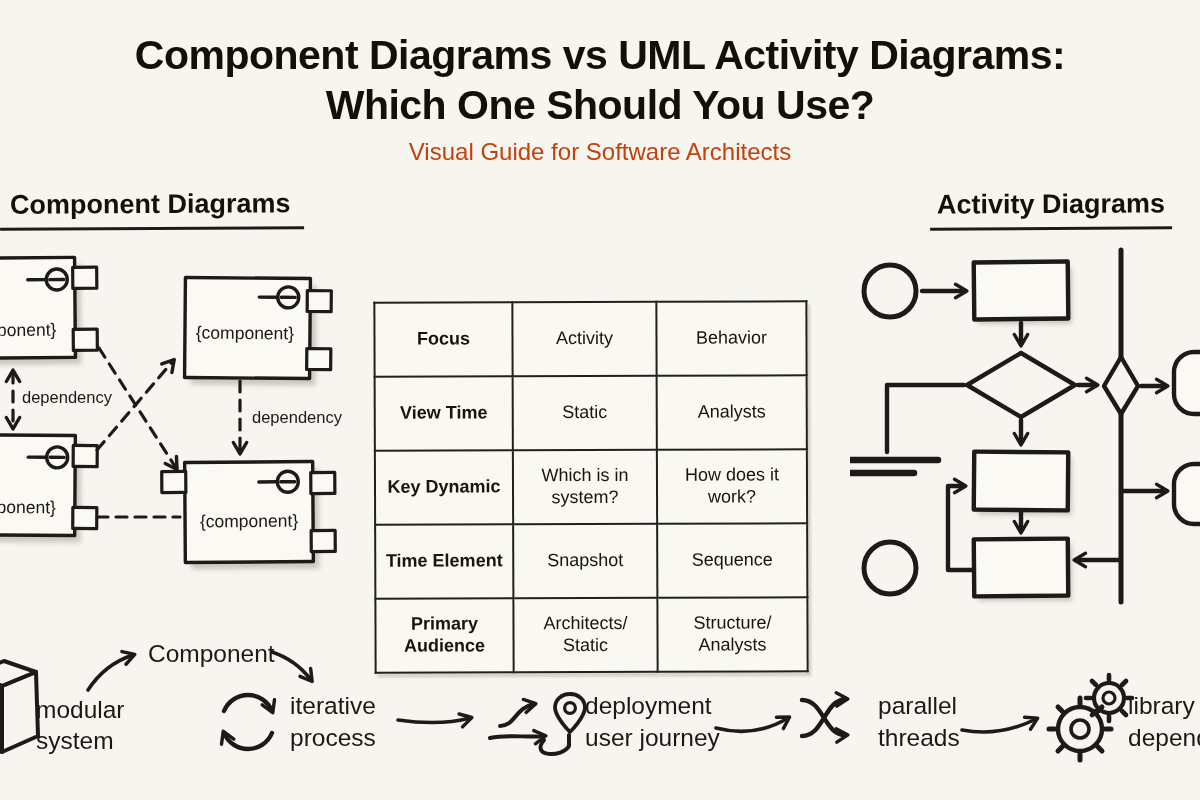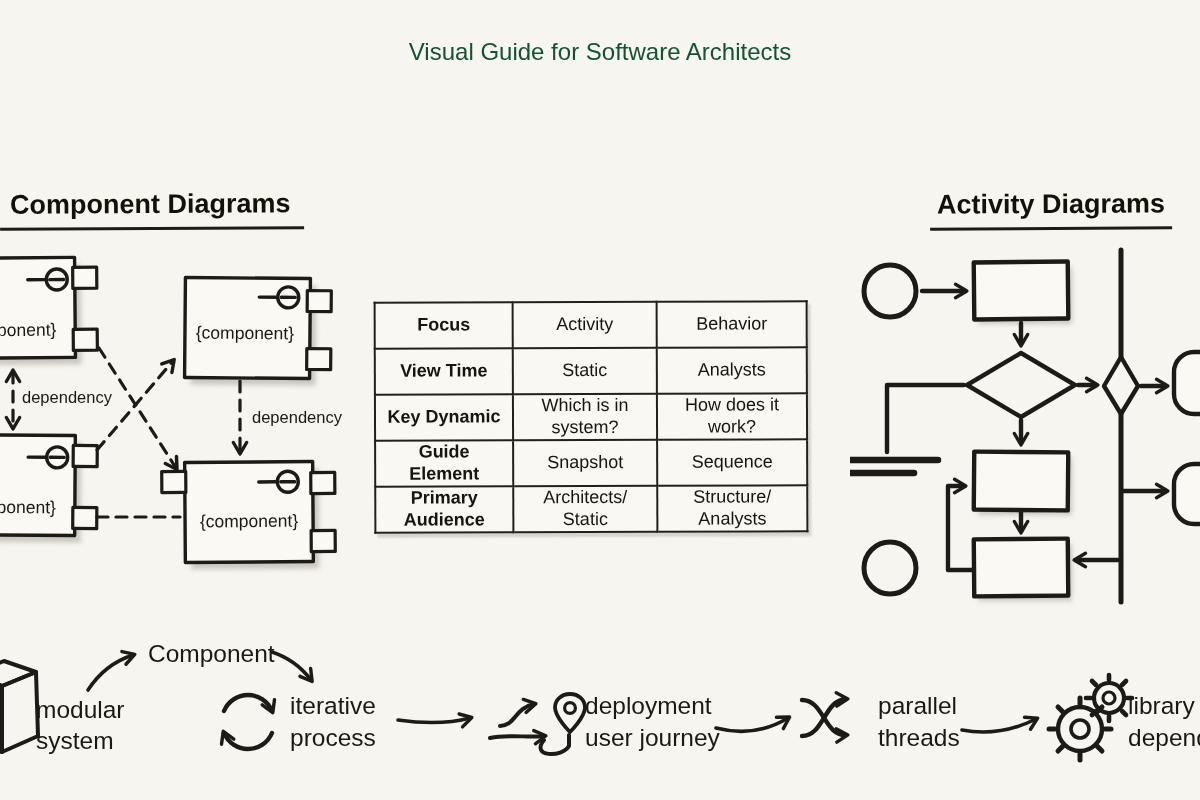--- a/index.html
+++ b/index.html
@@ -8,32 +8,32 @@
   svg{position:absolute;overflow:hidden;}
   svg text{font-family:"Liberation Sans","DejaVu Sans",sans-serif;fill:#1b1914;}
   .ink{stroke:#1d1b17;fill:none;stroke-linecap:round;stroke-linejoin:round;}
   .boxfill{fill:#faf9f4;}
   .bgfill{fill:#f7f5f0;}
   .dash{stroke-dasharray:11 8;}
   .shadow{fill:#8d887c;opacity:.42;stroke:none;}
 
   .header{position:absolute;top:30px;left:0;width:1200px;text-align:center;}
   .title{font-size:41px;line-height:50px;font-weight:bold;color:#111009;letter-spacing:-.5px;margin:0;}
-  .subtitle{font-size:24px;margin-top:8px;color:#14532d;}
+  .subtitle{font-size:24px;margin-top:8px;color:#c2410c;}
 
   .section-heading{position:absolute;font-size:27px;font-weight:bold;color:#131209;
     padding-bottom:7px;border-bottom:3px solid #1d1b15;}
   .sh-left{left:0;top:189px;width:294px;padding-left:10px;transform:rotate(-.3deg);}
   .sh-right{left:930px;top:189px;width:242px;text-align:center;transform:rotate(-.3deg);}
 
   table.cmp{position:absolute;left:374px;top:301px;width:432px;border-collapse:collapse;
     table-layout:fixed;background:#f9f8f3;transform:rotate(-.2deg);
     box-shadow:3px 4px 2px rgba(80,74,60,.18);}
   table.cmp td{border:2.6px solid #22201a;text-align:center;vertical-align:middle;
-    font-size:18px;line-height:1.22;padding:0 8px;height:44px;color:#17150e;}
+    font-size:18px;line-height:1.22;padding:14px 8px;height:44px;color:#17150e;}
   td.rowlabel{font-weight:bold;}
   .lbl{font-size:24.5px;}
   .dep{font-size:16.5px;}
   .comp{font-size:17.5px;}
 </style>
 </head>
 <body>
 
 <div id="canvas">
 
@@ -42,20 +42,24 @@
       <marker id="ah" viewBox="0 0 20 20" refX="14" refY="10" markerWidth="19" markerHeight="19" markerUnits="userSpaceOnUse" orient="auto-start-reverse">
         <path d="M4 3 L16 10 L4 17" fill="none" stroke="#1d1b17" stroke-width="3.6" stroke-linecap="round" stroke-linejoin="round"></path>
       </marker>
       <filter id="soft" x="-30%" y="-30%" width="170%" height="170%">
         <feGaussianBlur stdDeviation="2.6"></feGaussianBlur>
       </filter>
     </defs>
   </svg>
 
   <div class="header">
+    <h1 class="title">
+      <span>Component Diagrams vs UML Activity Diagrams:</span><br>
+      <span>Which One Should You Use?</span>
+    </h1>
     <div class="subtitle">Visual Guide for Software Architects</div>
   </div>
 
   <div class="section-heading sh-left">Component Diagrams</div>
   <div class="section-heading sh-right">Activity Diagrams</div>
 
   <svg style="left:0;top:240px" width="380" height="385" viewBox="0 0 380 385">
 
     <g transform="rotate(-.5 7 68)">
       <rect class="shadow" x="-56" y="25" width="137" height="100" filter="url(#soft)"></rect>
@@ -135,21 +139,21 @@
       <td class="rowlabel">View Time</td>
       <td>Static</td>
       <td>Analysts</td>
     </tr>
     <tr>
       <td class="rowlabel">Key Dynamic</td>
       <td>Which is in system?</td>
       <td>How does it work?</td>
     </tr>
     <tr>
-      <td class="rowlabel">Guide Element</td>
+      <td class="rowlabel">Time Element</td>
       <td>Snapshot</td>
       <td>Sequence</td>
     </tr>
     <tr>
       <td class="rowlabel">Primary Audience</td>
       <td>
         <div>Architects/</div>
         <div>Static</div>
       </td>
       <td>

